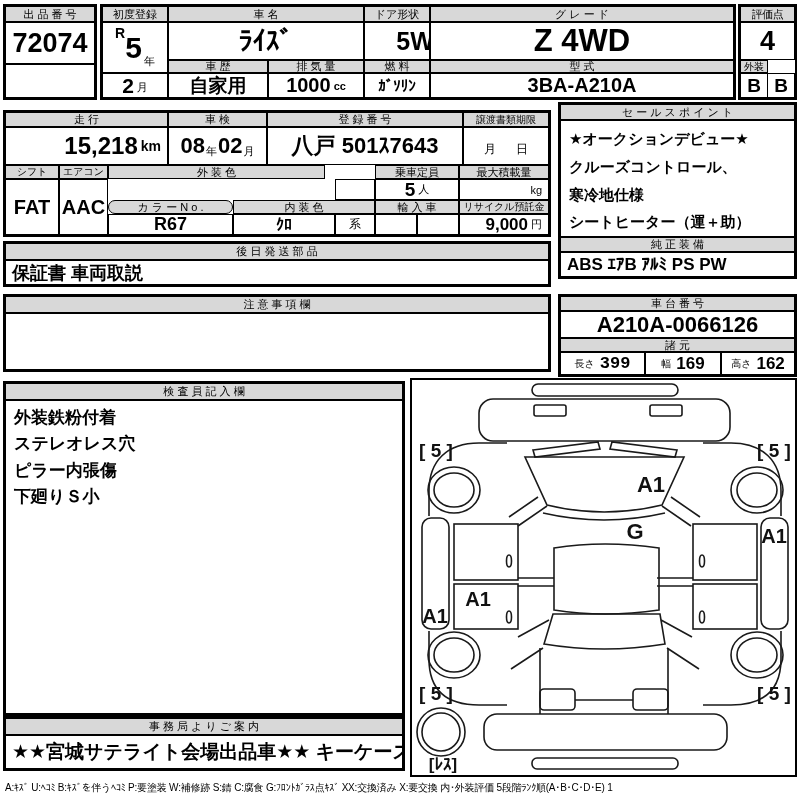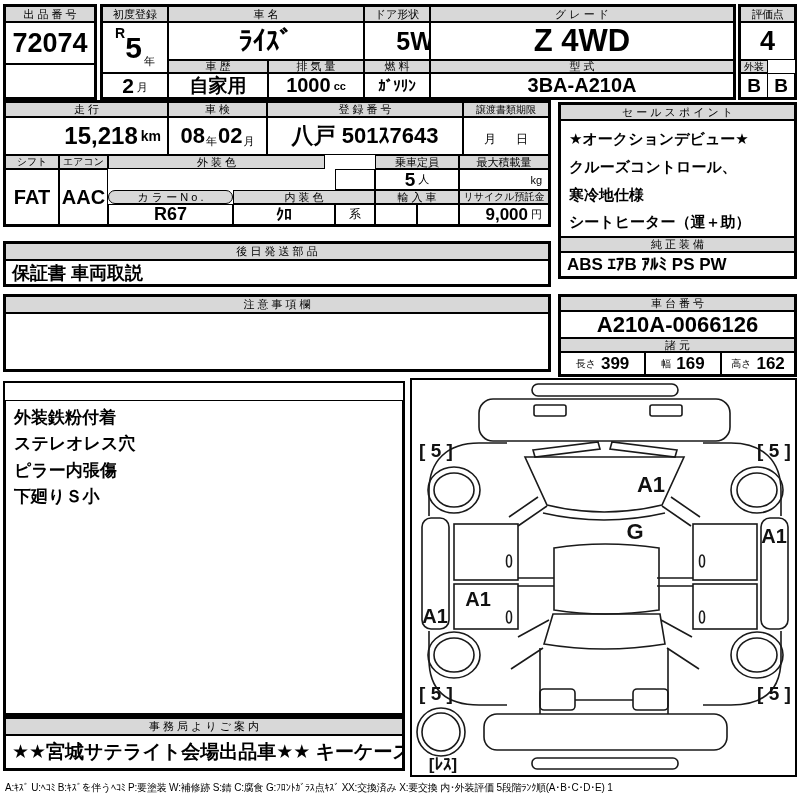--- a/index.html
+++ b/index.html
@@ -62,21 +62,21 @@
 
 <div class="box" style="left:738px;top:4px;width:59px;height:96px;">
   <div class="cell hdr" style="left:0;top:0;width:55px;height:16px;letter-spacing:-0.5px;">評価点</div>
   <div class="cell b" style="left:0;top:16px;width:55px;height:38px;font-size:27px;">4</div>
   <div class="cell hdr" style="left:0;top:54px;width:28px;height:13px;font-size:10px;">外装</div>
   <div class="cell hdr" style="left:27px;top:54px;width:28px;height:19px;font-size:10px;margin-top:19px;">内装</div>
   <div class="cell b" style="left:0;top:67px;width:28px;height:25px;font-size:19px;">B</div>
   <div class="cell b" style="left:27px;top:67px;width:28px;height:25px;font-size:19px;">B</div>
 </div>
 
-<div class="box" style="left:3px;top:100px;width:548px;height:127px;padding-left:38px;">
+<div class="box" style="left:3px;top:110px;width:548px;height:127px;padding-left:38px;">
   <div class="cell hdr" style="left:0;top:0;width:163px;height:15px;">走 行</div>
   <div class="cell right" style="left:0;top:15px;width:163px;height:38px;">
     <span class="b" style="font-size:24px;">15,218</span>
     <span class="unit" style="font-size:14px;">km</span>
   </div>
   <div class="cell hdr" style="left:163px;top:0;width:99px;height:15px;">車 検</div>
   <div class="cell" style="left:163px;top:15px;width:99px;height:38px;">
     <span class="b" style="font-size:22px;">08</span>
     <span class="sm" style="align-self:flex-end;margin:0 1px 5px 1px;">年</span>
     <span class="b" style="font-size:22px;">02</span>
@@ -139,33 +139,34 @@
   <div class="cell hdr" style="left:0;top:0;width:544px;height:17px;">注 意 事 項 欄</div>
   <div class="cell left" style="left:0;top:17px;width:544px;height:57px;"></div>
 </div>
 
 <div class="box" style="left:558px;top:294px;width:239px;height:83px;">
   <div class="cell hdr" style="left:0;top:0;width:235px;height:15px;">車 台 番 号</div>
   <div class="cell b" style="left:0;top:15px;width:235px;height:27px;font-size:22px;">A210A-0066126</div>
   <div class="cell hdr" style="left:0;top:42px;width:235px;height:14px;">諸 元</div>
   <div class="cell" style="left:0;top:56px;width:85px;height:23px;gap:5px;">
     <span style="font-size:10px;">長さ</span>
-    <span class="b" style="font-size:17px;">399</span>
+    <span class="b" style="font-size:17px;font-family:Liberation Mono, monospace;">399</span>
   </div>
   <div class="cell" style="left:85px;top:56px;width:76px;height:23px;gap:5px;">
     <span style="font-size:10px;">幅</span>
     <span class="b" style="font-size:17px;">169</span>
   </div>
   <div class="cell" style="left:161px;top:56px;width:74px;height:23px;gap:5px;">
     <span style="font-size:10px;">高さ</span>
     <span class="b" style="font-size:17px;">162</span>
   </div>
 </div>
 
 <div class="box" style="left:3px;top:381px;width:402px;height:335px;">
+  <div class="cell hdr" style="left:0;top:0;width:398px;height:17px;">検 査 員 記 入 欄</div>
   <div class="cell lines" style="left:0;top:17px;width:398px;height:314px;font-size:17px;line-height:1.55;">
     <div>外装鉄粉付着</div>
     <div>ステレオレス穴</div>
     <div>ピラー内張傷</div>
     <div>下廻りＳ小</div>
   </div>
 </div>
 
 <div class="box" style="left:3px;top:716px;width:402px;height:55px;">
   <div class="cell hdr" style="left:0;top:0;width:398px;height:17px;">事 務 局 よ り ご 案 内</div>

